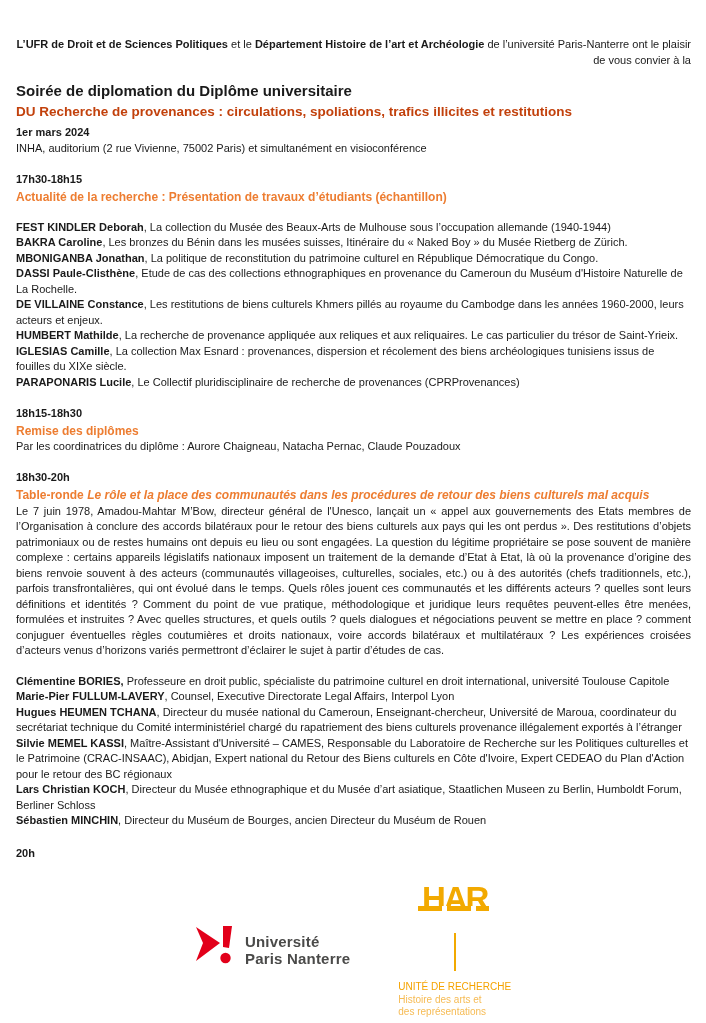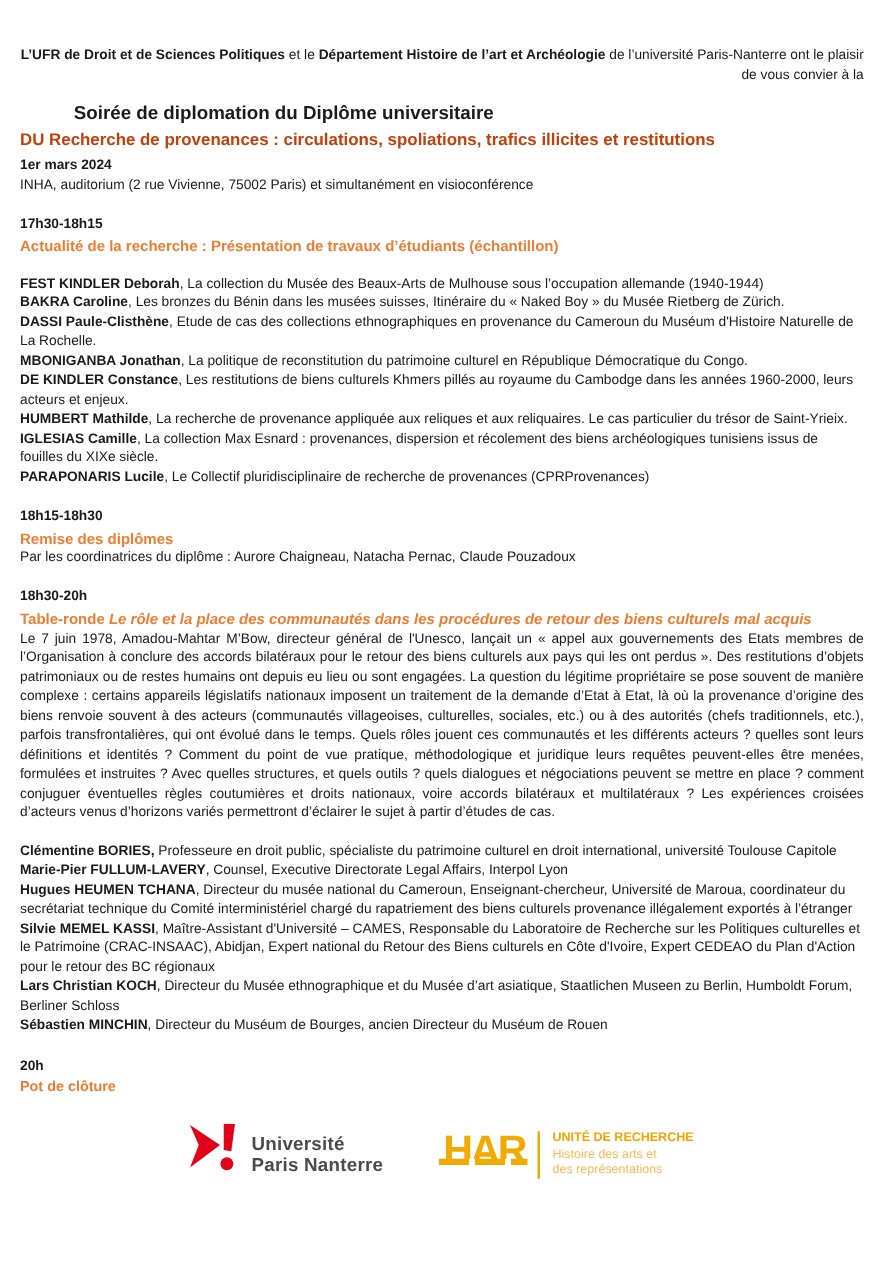--- a/index.html
+++ b/index.html
@@ -5,67 +5,67 @@
   html, body { margin:0; padding:0; background:#ffffff; }
   body {
     width:706px; height:1023px; overflow:hidden;
     font-family:"Liberation Sans", sans-serif;
     color:#1a1a1a;
   }
   .content { padding:37px 15px 0 16px; font-size:11px; line-height:15.5px; }
   p { margin:0; }
   b, .b { font-weight:bold; }
   .intro { margin-bottom:13px;text-align:right; }
-  .doc-title { font-size:15px; font-weight:bold; line-height:19px; margin-top:13px;margin-left:43px; }
+  .doc-title { font-size:15px; font-weight:bold; line-height:19px; margin-top:13px; }
   .doc-subtitle { font-size:13.5px; font-weight:bold; line-height:18px; color:#c2410c; margin-top:3px; }
   .doc-date { font-weight:bold; margin-top:4px; }
   .session { margin-top:10px; }
   .session-time { font-weight:bold; margin-top:16px; }
   .session-heading { font-size:12px; font-weight:bold; color:#ED7D31; line-height:16px; margin-top:1px; }
   .list { margin-top:15px; }
   .para-justify { text-align:justify; }
   .speakers { margin-top:15px; }
   .tr-paragraph { margin-top:1px; }
   .closing-time { font-weight:bold; margin-top:17px; }
   
   .footer { margin-top:21px; display:flex; justify-content:center; align-items:center; gap:48px; }
   .np-logo { display:flex; align-items:center; gap:9px; }
   .np-text { color:#4A4A49; font-size:15px; line-height:17px; font-weight:bold; letter-spacing:0.2px; }
-  .har-logo { display:flex; align-items:center; gap:10px; }
+  .har-logo { display:flex; align-items:center; gap:10px;flex-direction:column; }
   .har-mark { position:relative; color:#F2A900; font-weight:bold; font-size:33px; line-height:33px; letter-spacing:-2px; padding-bottom:8px; }
   .har-mark::after {
     content:""; position:absolute; left:-4px; right:-2px; bottom:12px; height:5px;
     background:repeating-linear-gradient(90deg, #F2A900 0 24px, #ffffff 24px 29px);
   }
   .har-divider { width:2px; height:38px; background:#F2A900; }
   .har-text { font-size:10px; line-height:12.5px; }
-  .har-unit { color:#F5A300; font-weight:bold; }
+  .har-unit { color:#F5A300; font-weight:normal; }
   .har-dept { color:#F6BB54; }
 </style>
 </head>
 <body>
 
 <div class="content">
 
   <p class="intro"><b>L’UFR de Droit et de Sciences Politiques</b><span> et le </span><b>Département Histoire de l’art et Archéologie</b><span> de l’université Paris-Nanterre ont le plaisir de vous convier à la</span></p>
 
   <p class="doc-title">Soirée de diplomation du Diplôme universitaire</p>
   <p class="doc-subtitle">DU Recherche de provenances : circulations, spoliations, trafics illicites et restitutions</p>
   <p class="doc-date">1er mars 2024</p>
   <p>INHA, auditorium (2 rue Vivienne, 75002 Paris) et simultanément en visioconférence</p>
 
   <div class="session">
     <p class="session-time">17h30-18h15</p>
     <p class="session-heading">Actualité de la recherche : Présentation de travaux d’étudiants (échantillon)</p>
     <div class="list">
       <p><b>FEST KINDLER Deborah</b><span>, La collection du Musée des Beaux-Arts de Mulhouse sous l’occupation allemande (1940-1944)</span></p>
       <p><b>BAKRA Caroline</b><span>, Les bronzes du Bénin dans les musées suisses, Itinéraire du « Naked Boy » du Musée Rietberg de Zürich.</span></p>
+      <p><b>MBONIGANBA Jonathan</b><span>, La politique de reconstitution du patrimoine culturel en République Démocratique du Congo.</span></p>
       <p><b>DASSI Paule-Clisthène</b><span>, Etude de cas des collections ethnographiques en provenance du Cameroun du Muséum d'Histoire Naturelle de La Rochelle.</span></p>
-      <p><b>MBONIGANBA Jonathan</b><span>, La politique de reconstitution du patrimoine culturel en République Démocratique du Congo.</span></p>
-      <p><b>DE KINDLER Constance</b><span>, Les restitutions de biens culturels Khmers pillés au royaume du Cambodge dans les années 1960-2000, leurs acteurs et enjeux.</span></p>
+      <p><b>DE VILLAINE Constance</b><span>, Les restitutions de biens culturels Khmers pillés au royaume du Cambodge dans les années 1960-2000, leurs acteurs et enjeux.</span></p>
       <p><b>HUMBERT Mathilde</b><span>, La recherche de provenance appliquée aux reliques et aux reliquaires. Le cas particulier du trésor de Saint-Yrieix.</span></p>
       <p><b>IGLESIAS Camille</b><span>, La collection Max Esnard : provenances, dispersion et récolement des biens archéologiques tunisiens issus de fouilles du XIXe siècle.</span></p>
       <p><b>PARAPONARIS Lucile</b><span>, Le Collectif pluridisciplinaire de recherche de provenances (CPRProvenances)</span></p>
     </div>
   </div>
 
   <div class="session" style="margin-top:9px;">
     <p class="session-time">18h15-18h30</p>
     <p class="session-heading">Remise des diplômes</p>
     <p>Par les coordinatrices du diplôme : Aurore Chaigneau, Natacha Pernac, Claude Pouzadoux</p>
@@ -80,21 +80,20 @@
       <p><b>Marie-Pier FULLUM-LAVERY</b><span>, Counsel, Executive Directorate Legal Affairs, Interpol Lyon</span></p>
       <p><b>Hugues HEUMEN TCHANA</b><span>, Directeur du musée national du Cameroun, Enseignant-chercheur, Université de Maroua, coordinateur du secrétariat technique du Comité interministériel chargé du rapatriement des biens culturels provenance illégalement exportés à l’étranger</span></p>
       <p><b>Silvie MEMEL KASSI</b><span>, Maître-Assistant d'Université – CAMES, Responsable du Laboratoire de Recherche sur les Politiques culturelles et le Patrimoine (CRAC-INSAAC), Abidjan, Expert national du Retour des Biens culturels en Côte d'Ivoire, Expert CEDEAO du Plan d'Action pour le retour des BC régionaux</span></p>
       <p><b>Lars Christian KOCH</b><span>, Directeur du Musée ethnographique et du Musée d’art asiatique, Staatlichen Museen zu Berlin, Humboldt Forum, Berliner Schloss</span></p>
       <p><b>Sébastien MINCHIN</b><span>, Directeur du Muséum de Bourges, ancien Directeur du Muséum de Rouen</span></p>
     </div>
   </div>
 
   <div class="session">
     <p class="closing-time">20h</p>
-    <p class="session-heading" style="font-size:11.5px;">Pot de clôture</p>
   </div>
 
   <div class="footer">
     <div class="np-logo">
       <span>
         <svg width="40" height="44" viewBox="0 0 40 44">
           <polygon points="0,1 24,17 0,35 7,17" fill="#E2001A"></polygon>
           <polygon points="27,0 36,0 33,22 27,21" fill="#E2001A"></polygon>
           <circle cx="29.5" cy="32" r="5.2" fill="#E2001A"></circle>
         </svg>

